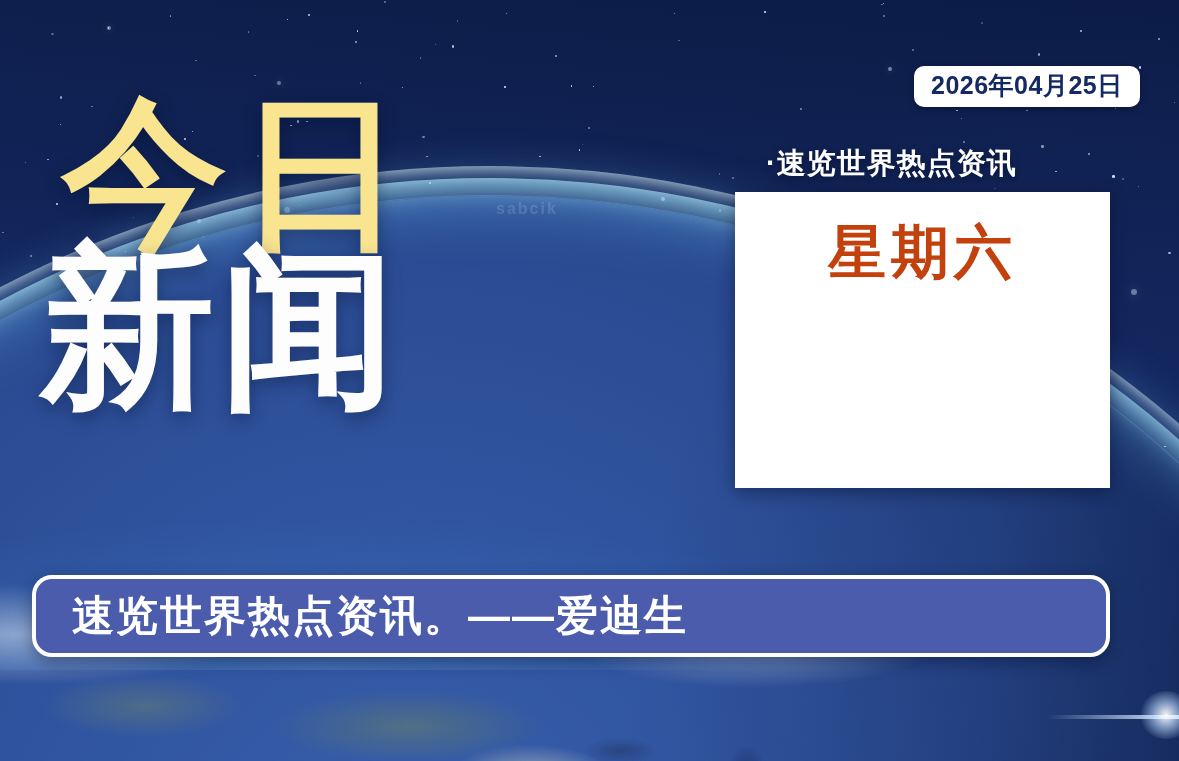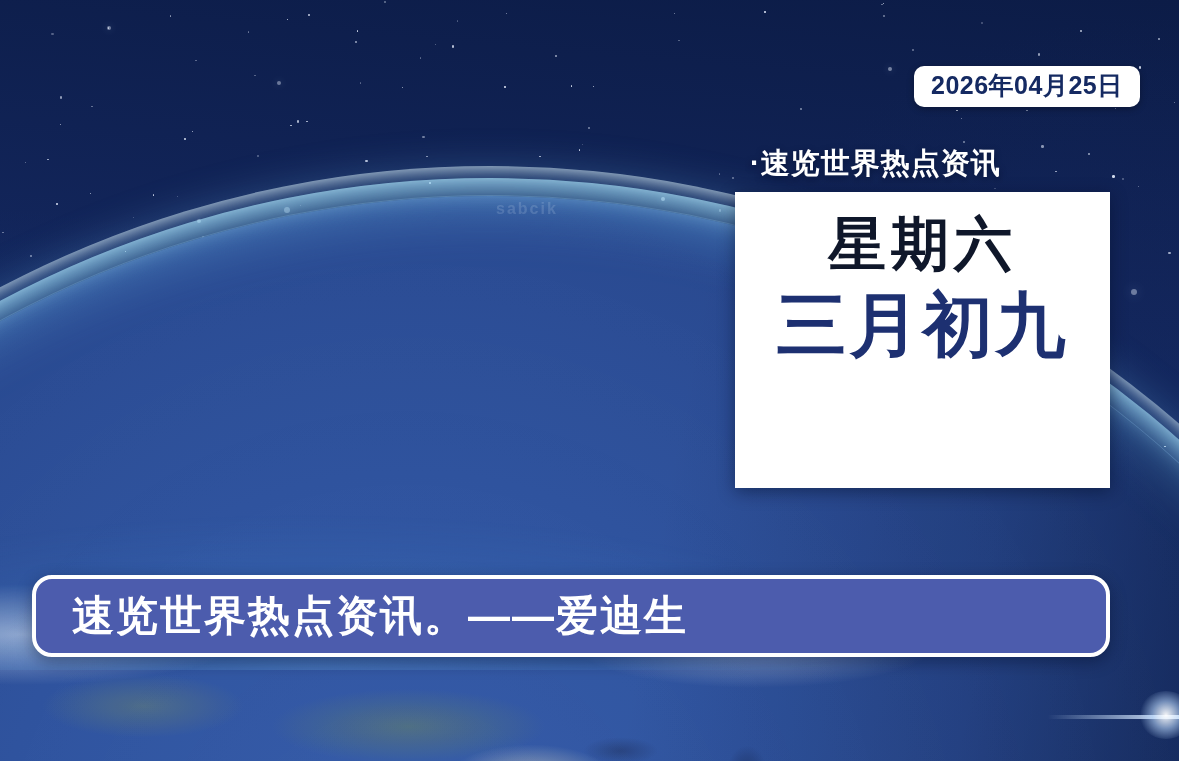--- a/index.html
+++ b/index.html
@@ -126,38 +126,38 @@
   .tagline{
     position:absolute;left:746px;top:144px;
     white-space:nowrap;display:flex;align-items:baseline;gap:2px;
     text-shadow:0 2px 6px rgba(4,14,42,.60);
   }
   .tagline .sec{
     color:#f6df83;font-size:40px;font-weight:bold;letter-spacing:0px;
   }
   .tagline .rest{
     color:#ffffff;font-size:29px;font-weight:bold;letter-spacing:1px;
-    margin-left:4px;
+    margin-left:20px;
   }
 
   
   .card{
     position:absolute;left:735px;top:192px;width:375px;height:296px;
     background:#ffffff;
     box-shadow:0 4px 16px rgba(3,10,35,.45);
     display:flex;flex-direction:column;align-items:center;
     padding-top:14px;box-sizing:border-box;
   }
   .card .issue{
     color:#1d3071;font-size:35px;font-weight:bold;letter-spacing:2px;
     white-space:nowrap;line-height:1.1;
   }
   .card .weekday{
-    color:#0f172a;font-size:58px;font-weight:bold;letter-spacing:5px;
-    margin-top:8px;line-height:1.05;white-space:nowrap;
+    color:#c2410c;font-size:58px;font-weight:bold;letter-spacing:5px;
+    margin-top:16px;line-height:1.05;white-space:nowrap;
   }
   .card .lunar{
     color:#1d3071;font-size:70px;font-weight:bold;letter-spacing:3px;
     margin-top:14px;line-height:1.05;white-space:nowrap;
   }
 
   
   .title-wrap{position:absolute;left:62px;top:96px;}
   .title-1{
     color:#f9e490;font-size:165px;font-weight:bold;line-height:.95;
@@ -451,23 +451,26 @@
   <div class="flare-core"></div>
 
   <div class="watermark">sabcik</div>
 
   <div class="date-badge">2026年04月25日</div>
 
   <div class="tagline">
     <span class="rest">·速览世界热点资讯</span>
   </div>
 
+  <div class="title-wrap">
+    <div class="title-1">今日</div>
+    <div class="title-2">新闻</div>
+  </div>
 
   <div class="card">
     <div class="weekday">星期六</div>
-    <div class="lunar">三月初九</div>
   </div>
 
   <div class="quote-bar">
     <div class="quote-text">速览世界热点资讯。——爱迪生</div>
   </div>
 
 </div>
 
 </body></html>

